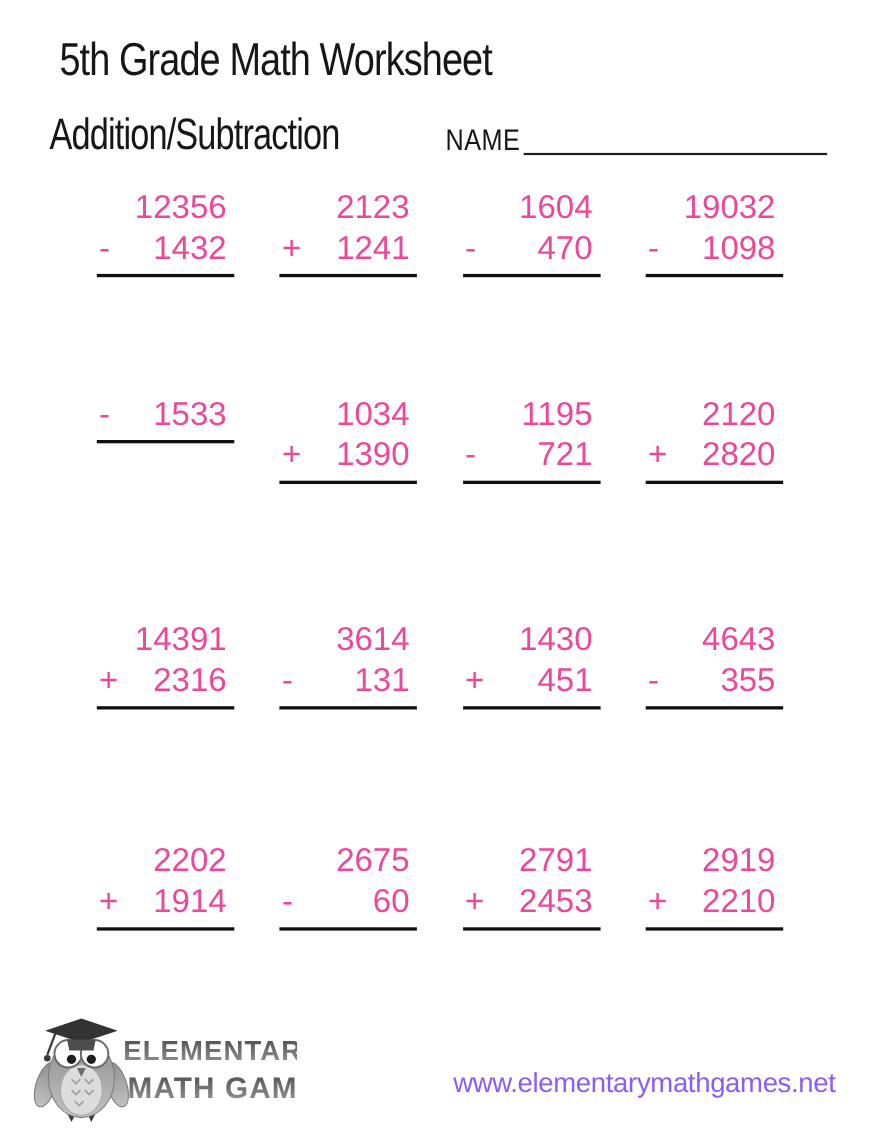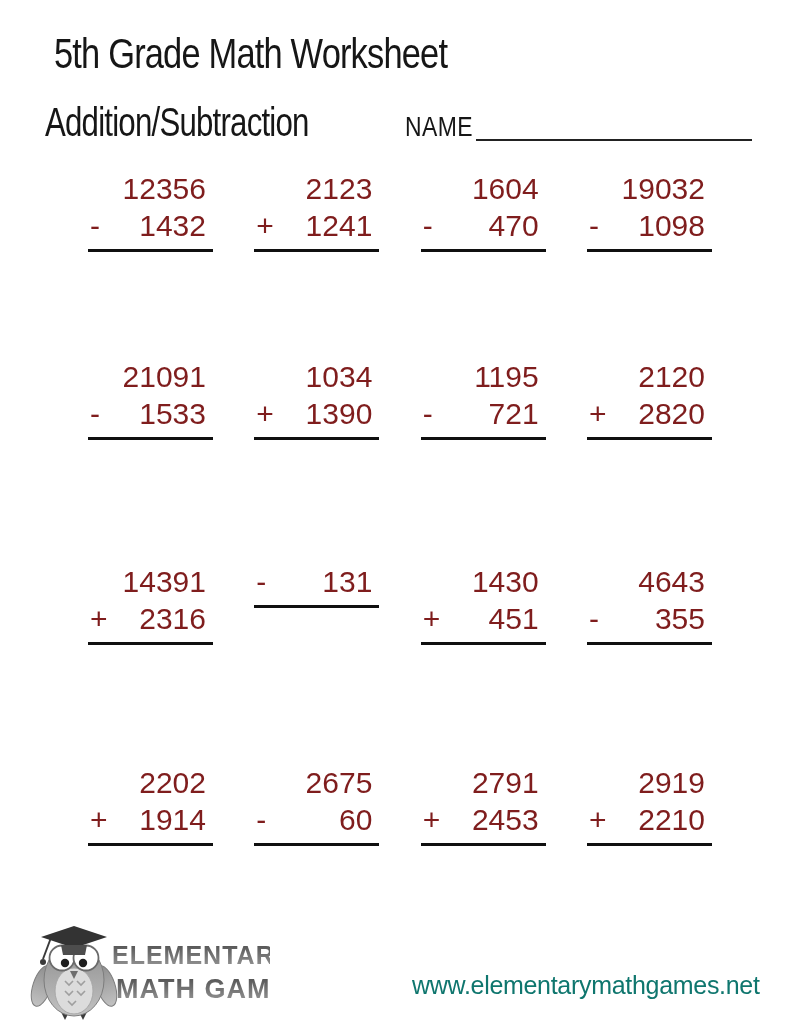--- a/index.html
+++ b/index.html
@@ -25,28 +25,28 @@
   .name-line {
     position:absolute; left:476px; top:139px; width:276px; height:0;
     border-top:2px solid #222;
   }
   .problems {
     position:absolute; left:88px; top:170px; width:624px;
     display:grid; grid-template-columns:repeat(4,125px);
     grid-template-rows:188px 205px 201px auto;
     justify-content:space-between; align-items:start;
   }
-  .problem { width:125px; font-size:30px; color:#7f1d1d; }
+  .problem { width:125px; font-size:30px; color:#ec4899; }
   .p-top  { text-align:right; line-height:37px; padding:0 7px 0 2px; }
   .p-bot  { display:flex; justify-content:space-between; line-height:37px; padding:0 7px 0 2px; }
   .answer-line { height:0; border-top:3px solid #101010; margin-top:5px; }
   .logo-svg { position:absolute; left:24px; top:920px; width:246px; height:102px; }
   .site-url {
     position:absolute; left:412px; top:971px;
-    font-size:25px; letter-spacing:-0.3px; color:#0f766e; white-space:nowrap;
+    font-size:25px; letter-spacing:-0.3px; color:#8b5cf6; white-space:nowrap;
   }
 </style>
 </head>
 <body>
 
 <div class="sheet">
 
   <div class="title">5th Grade Math Worksheet</div>
 
   <div class="subtitle">Addition/Subtraction</div>
@@ -85,21 +85,20 @@
     <div class="problem">
       <div class="p-top">19032</div>
       <div class="p-bot">
         <span>-</span>
         <span>1098</span>
       </div>
       <div class="answer-line"></div>
     </div>
 
     <div class="problem">
-      <div class="p-top">21091</div>
       <div class="p-bot">
         <span>-</span>
         <span>1533</span>
       </div>
       <div class="answer-line"></div>
     </div>
 
     <div class="problem">
       <div class="p-top">1034</div>
       <div class="p-bot">
@@ -130,20 +129,21 @@
     <div class="problem">
       <div class="p-top">14391</div>
       <div class="p-bot">
         <span>+</span>
         <span>2316</span>
       </div>
       <div class="answer-line"></div>
     </div>
 
     <div class="problem">
+      <div class="p-top">3614</div>
       <div class="p-bot">
         <span>-</span>
         <span>131</span>
       </div>
       <div class="answer-line"></div>
     </div>
 
     <div class="problem">
       <div class="p-top">1430</div>
       <div class="p-bot">

